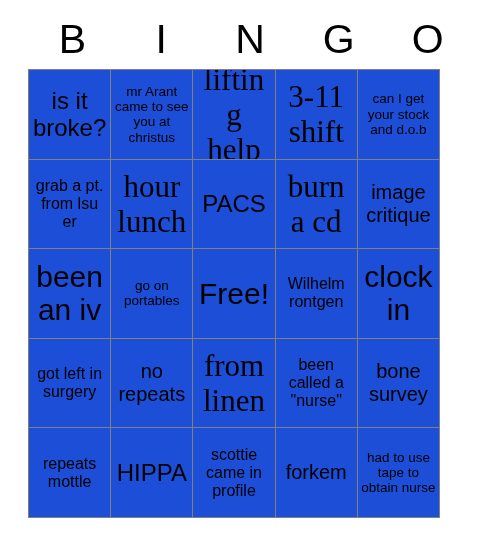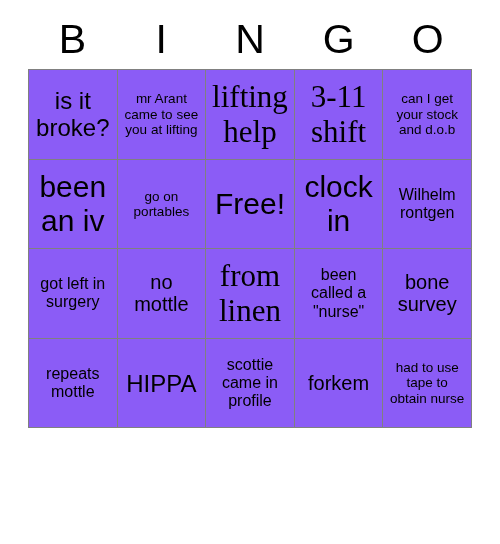--- a/index.html
+++ b/index.html
@@ -29,25 +29,25 @@
   .header-letter {
     flex: 1 1 0;
     text-align: center;
     font-size: 41px;
     line-height: 41px;
     font-weight: 400;
     color: #000000;
     letter-spacing: 0px;
   }
   #grid {
-    width: 444px;
+    width: 412px;
     border-top: 1px solid #808080;
     border-left: 1px solid #808080;
     box-sizing: border-box;
-    background: #8b5cf6;
+    background: #1d4ed8;
   }
   .grid-row {
     display: flex;
     width: 100%;
   }
   .cell {
     flex: 1 1 0;
     width: 88.6px;
     height: 89.6px;
     box-sizing: border-box;
@@ -87,58 +87,75 @@
     <div class="header-letter">O</div>
   </div>
 
   <div id="grid">
 
     <div class="grid-row">
       <div class="cell">
           <span class="cell-text fs-lg">is it broke?</span>
         </div>
       <div class="cell">
-          <span class="cell-text fs-xs">mr Arant came to see you at lifting</span>
+          <span class="cell-text fs-xs">mr Arant came to see you at christus</span>
         </div>
       <div class="cell">
           <span class="cell-text fs-xl">lifting help</span>
         </div>
       <div class="cell">
           <span class="cell-text fs-xl">3-11 shift</span>
         </div>
       <div class="cell">
           <span class="cell-text fs-xs">can I get your stock and d.o.b</span>
         </div>
     </div>
 
+    <div class="grid-row">
+      <div class="cell">
+          <span class="cell-text fs-sm">grab a pt. from lsu er</span>
+        </div>
+      <div class="cell">
+          <span class="cell-text fs-xl">hour lunch</span>
+        </div>
+      <div class="cell">
+          <span class="cell-text fs-lg">PACS</span>
+        </div>
+      <div class="cell">
+          <span class="cell-text fs-xl">burn a cd</span>
+        </div>
+      <div class="cell">
+          <span class="cell-text fs-md">image critique</span>
+        </div>
+    </div>
 
     <div class="grid-row">
       <div class="cell">
           <span class="cell-text fs-xxl">been an iv</span>
         </div>
       <div class="cell">
           <span class="cell-text fs-xs">go on portables</span>
         </div>
       <div class="cell">
           <span class="cell-text fs-xxl">Free!</span>
         </div>
       <div class="cell">
-          <span class="cell-text fs-xxl">clock in</span>
+          <span class="cell-text fs-sm">Wilhelm rontgen</span>
         </div>
       <div class="cell">
-          <span class="cell-text fs-sm">Wilhelm rontgen</span>
+          <span class="cell-text fs-xxl">clock in</span>
         </div>
     </div>
 
     <div class="grid-row">
       <div class="cell">
           <span class="cell-text fs-sm">got left in surgery</span>
         </div>
       <div class="cell">
-          <span class="cell-text fs-md">no mottle</span>
+          <span class="cell-text fs-md">no repeats</span>
         </div>
       <div class="cell">
           <span class="cell-text fs-xl">from linen</span>
         </div>
       <div class="cell">
           <span class="cell-text fs-sm">been called a "nurse"</span>
         </div>
       <div class="cell">
           <span class="cell-text fs-md">bone survey</span>
         </div>

